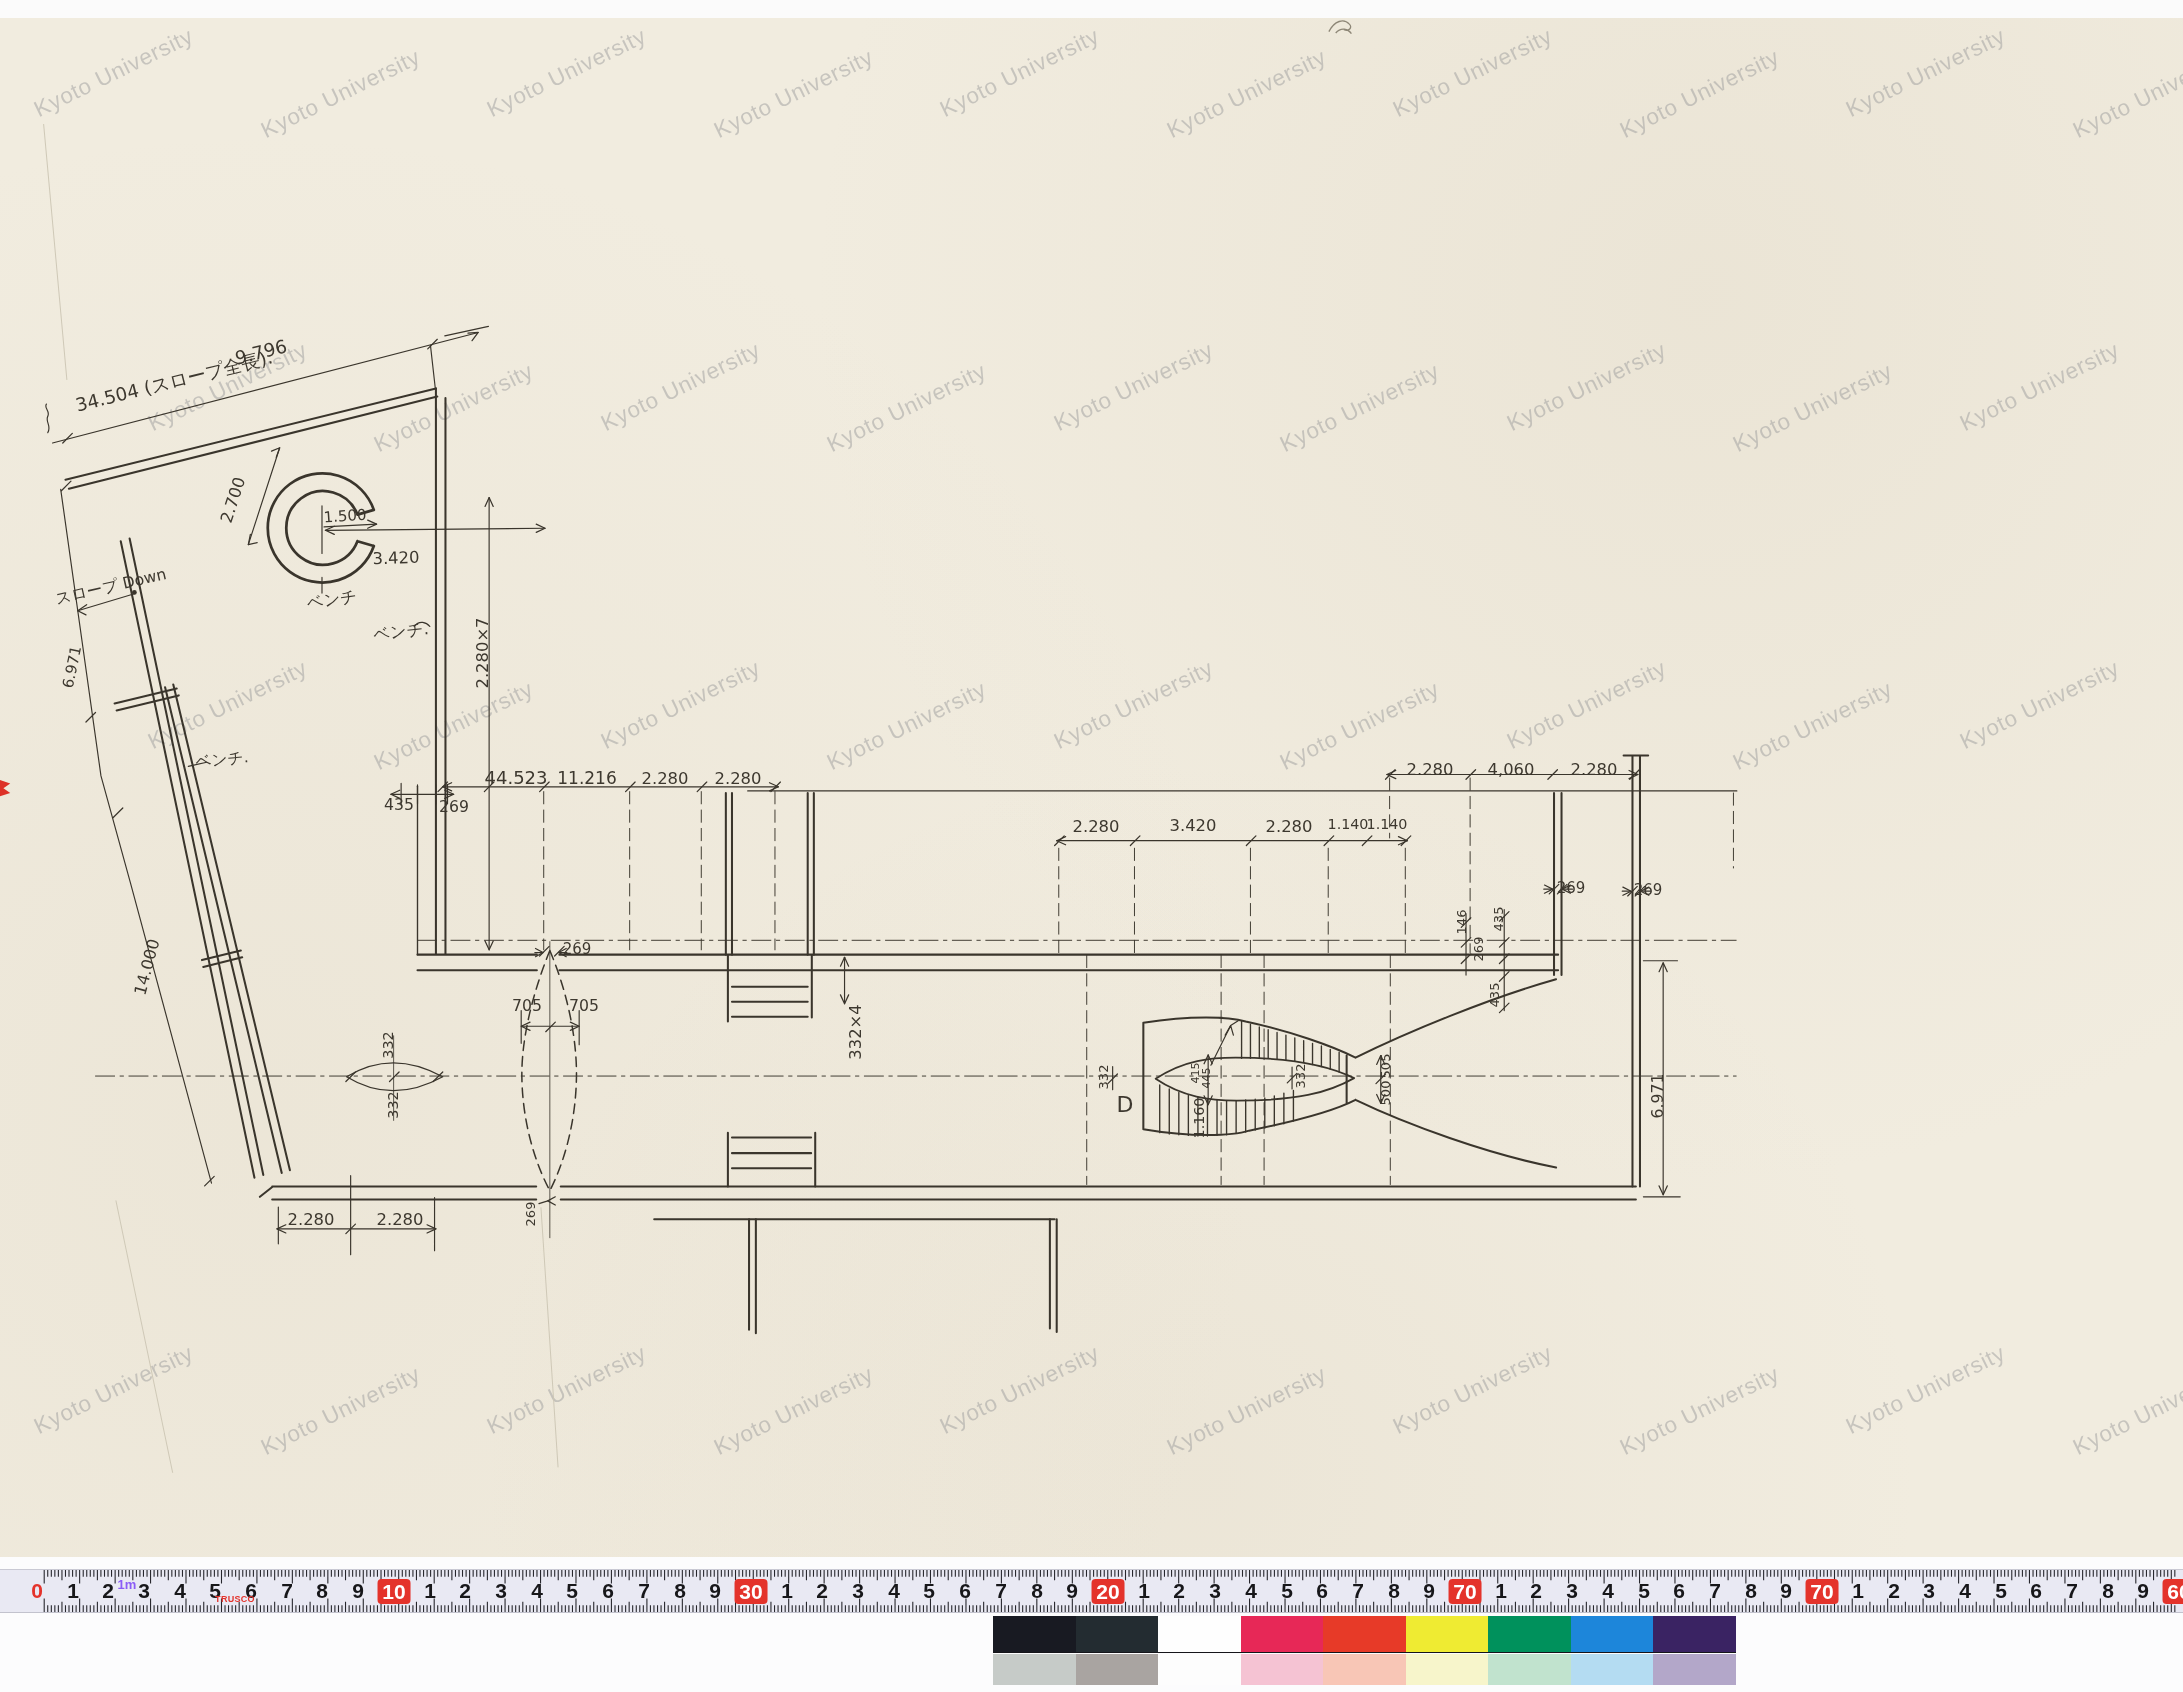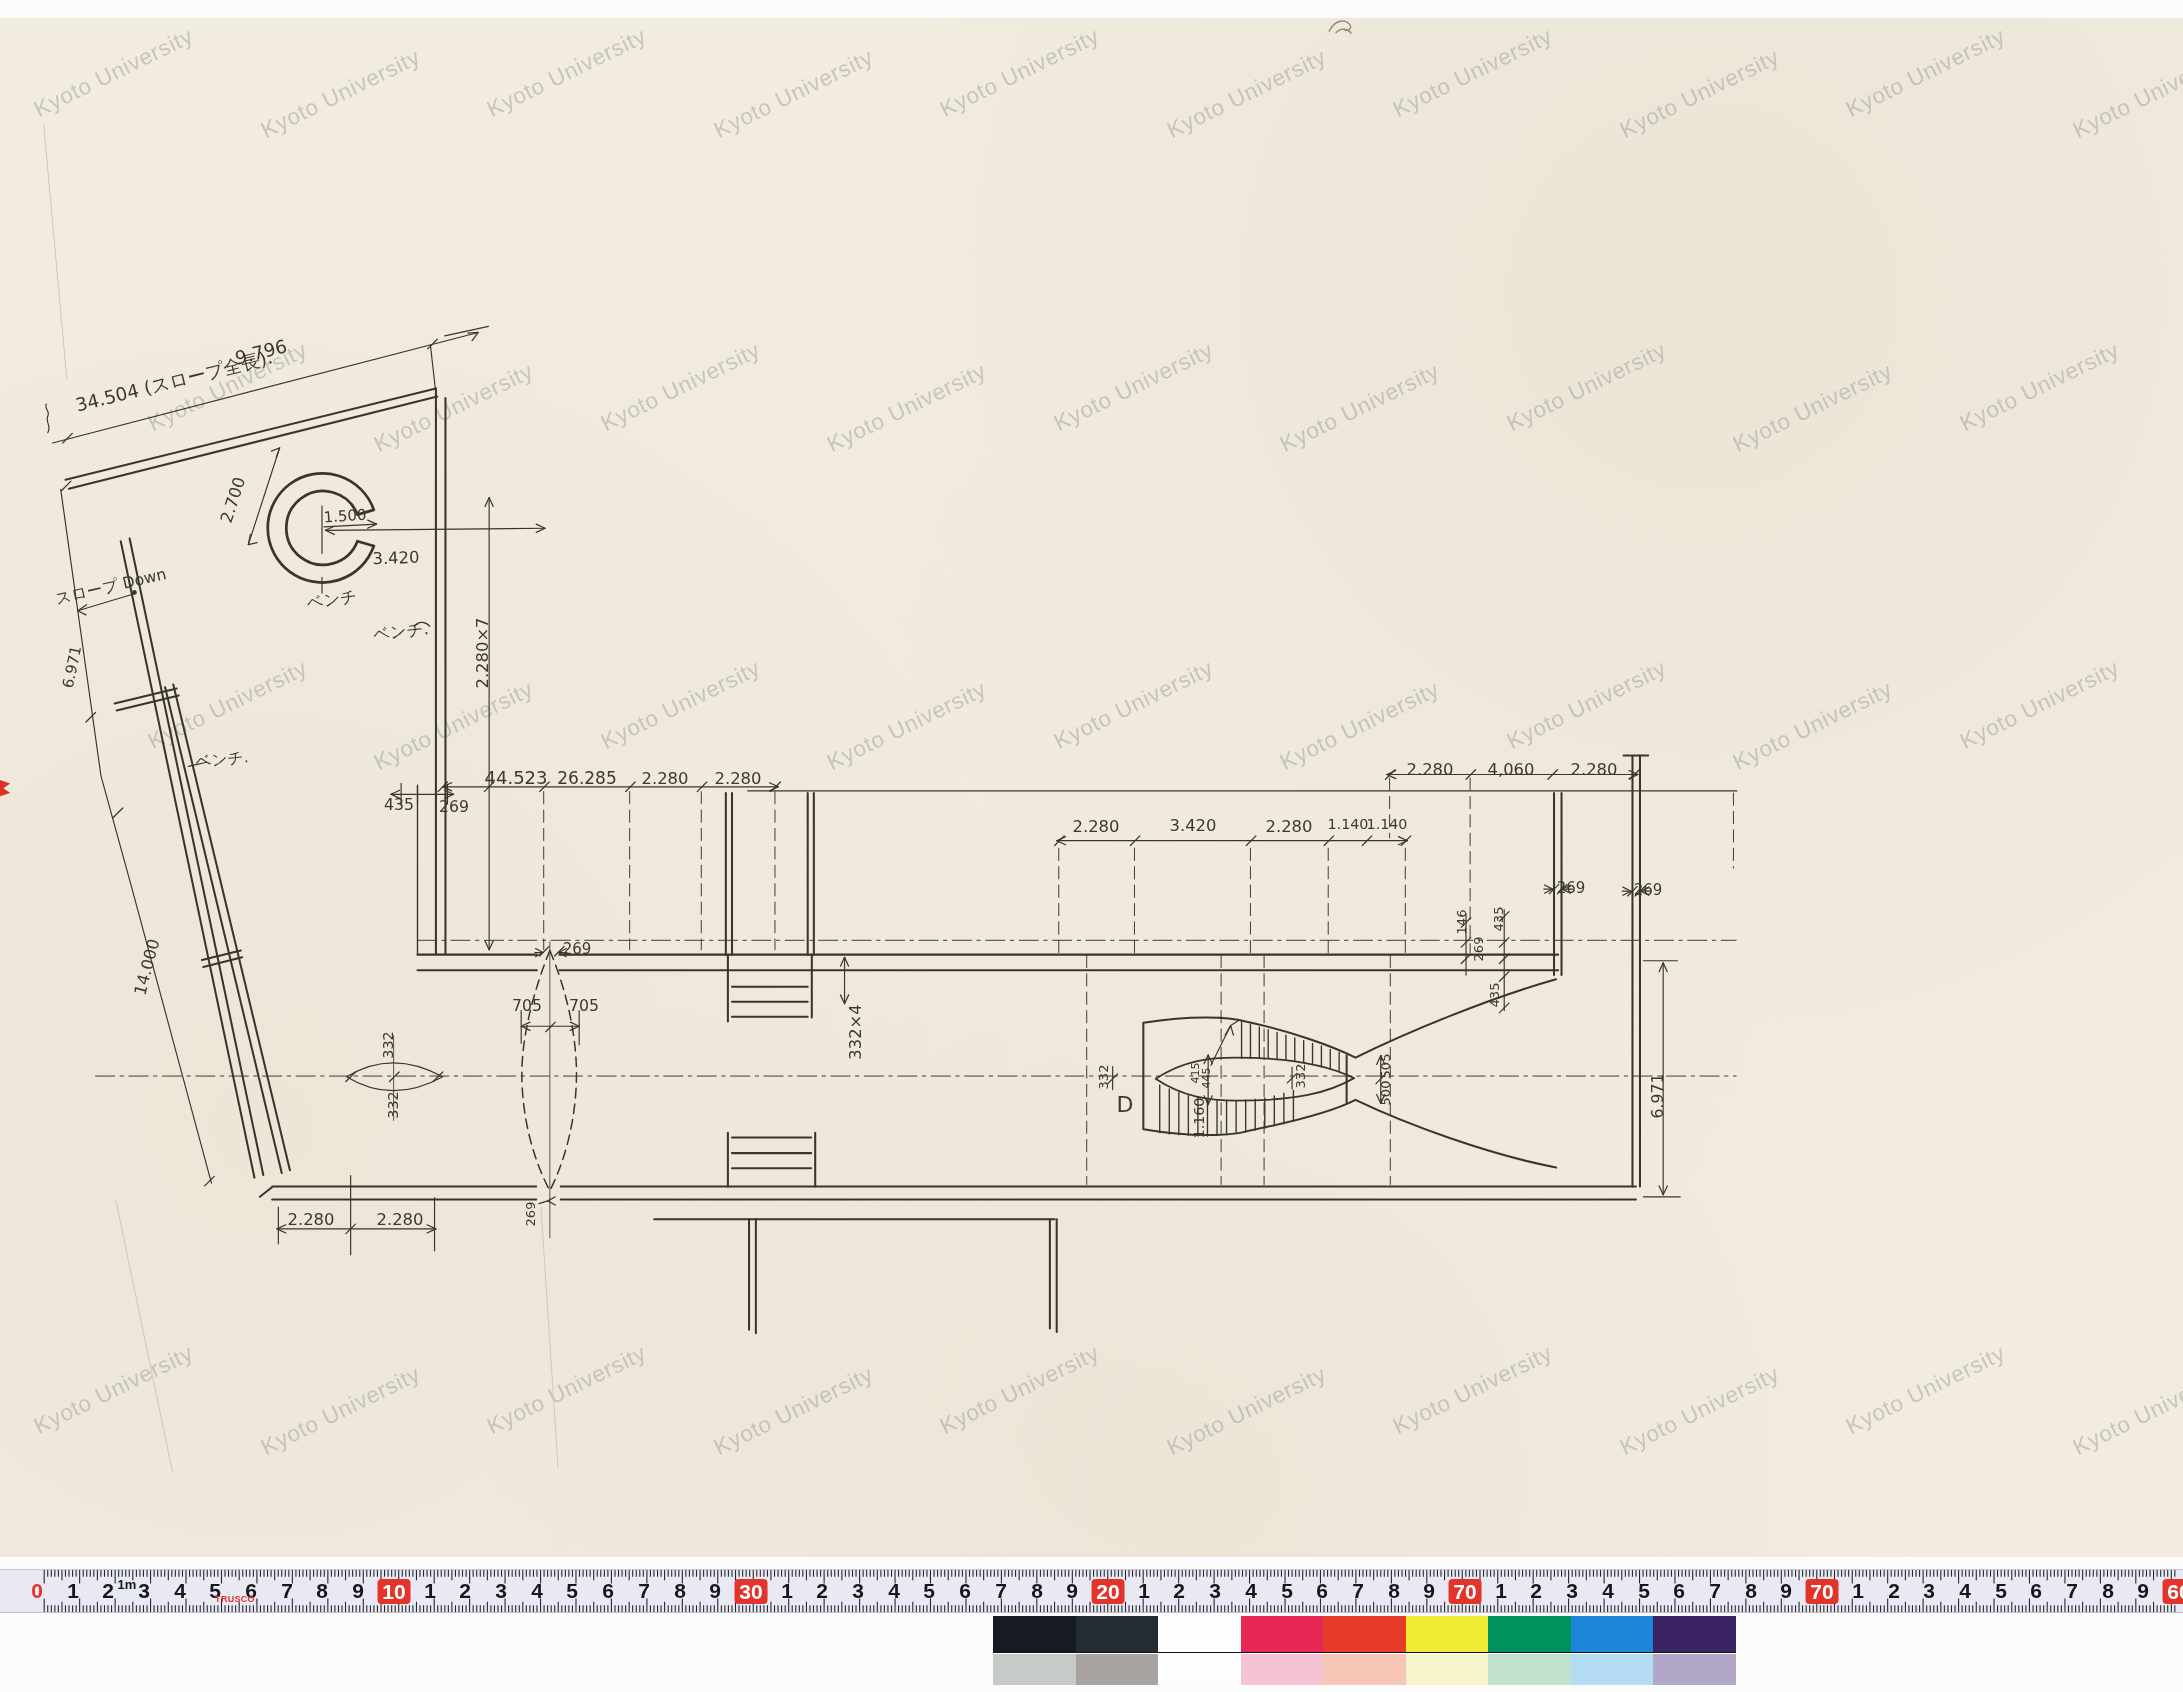--- a/index.html
+++ b/index.html
@@ -18,21 +18,21 @@
         font-family:"DejaVu Sans",sans-serif;}
   #labels{position:absolute;left:0;top:-18px;width:2183px;height:1693px;}
   .scanbottom{position:absolute;left:0;top:1557px;width:2183px;height:136px;background:#fcfcfd;}
   #ruler{position:absolute;left:0;top:12.3px;width:2183px;height:42px;background:#e9e9f3;
          border-top:1.4px solid #c9c9d4;border-bottom:1.4px solid #c2c2cd;}
   .rnum{position:absolute;top:50%;transform:translate(-50%,-50%);
         font:700 21px "Liberation Sans",sans-serif;color:#17171a;}
   .rnum.zero{color:#e4332b;}
   .rbox{background:#e4332b;color:#fff;padding:0.7px 4.8px 1.4px;border-radius:4.1px;}
   .rmeter{position:absolute;top:32%;transform:translate(-50%,-50%);
-        font:700 13px "Liberation Sans",sans-serif;color:#0f172a;}
+        font:700 13px "Liberation Sans",sans-serif;color:#8b5cf6;}
   .rbrand{position:absolute;top:52%;transform:translate(-50%,-50%);
         font:700 9px "Liberation Sans",sans-serif;color:#e4332b;letter-spacing:0.3px;}
   #colorbar{position:absolute;left:993px;top:59px;width:743px;height:68px;}
   .crow{position:absolute;left:0;width:743px;display:flex;}
   .crow.top{top:0;height:36px;border-bottom:1.4px solid #15151a;}
   .crow.bot{top:38px;height:31px;}
   .patch{height:100%;}
 </style>
 </head>
 <body>
@@ -232,21 +232,21 @@
       <div class="dlab" style="left: 332px; top: 600px; font-size: 16.4px; transform: translate(-50%, -50%) rotate(-8deg);">ベンチ</div>
       <div class="dlab" style="left: 401px; top: 632px; font-size: 16.4px; transform: translate(-50%, -50%) rotate(-6deg);">ベンチ.</div>
       <div class="dlab" style="left: 111px; top: 587px; font-size: 15.7px; transform: translate(-50%, -50%) rotate(-13deg);">スロープ Down</div>
       <div class="dlab" style="left: 72px; top: 667px; font-size: 15px; transform: translate(-50%, -50%) rotate(-78deg);">6.971</div>
       <div class="dlab" style="left: 222px; top: 760px; font-size: 15.7px; transform: translate(-50%, -50%) rotate(-5deg);">ベンチ.</div>
       <div class="dlab" style="left: 482px; top: 653px; font-size: 16.4px; transform: translate(-50%, -50%) rotate(-90deg);">2.280×7</div>
       <div class="dlab" style="left: 147px; top: 967px; font-size: 16.4px; transform: translate(-50%, -50%) rotate(-75deg);">14.000</div>
       <div class="dlab" style="left: 399px; top: 804px; font-size: 15.7px; transform: translate(-50%, -50%) rotate(0deg);">435</div>
       <div class="dlab" style="left: 454px; top: 806px; font-size: 15.7px; transform: translate(-50%, -50%) rotate(0deg);">269</div>
       <div class="dlab" style="left: 516px; top: 777px; font-size: 18px; transform: translate(-50%, -50%) rotate(0deg);">44.523</div>
-      <div class="dlab" style="left: 587px; top: 778px; font-size: 17px; transform: translate(-50%, -50%) rotate(0deg);">26.285</div>
+      <div class="dlab" style="left: 587px; top: 778px; font-size: 17px; transform: translate(-50%, -50%) rotate(0deg);">11.216</div>
       <div class="dlab" style="left: 665px; top: 778px; font-size: 16.4px; transform: translate(-50%, -50%) rotate(0deg);">2.280</div>
       <div class="dlab" style="left: 738px; top: 778px; font-size: 16.4px; transform: translate(-50%, -50%) rotate(0deg);">2.280</div>
       <div class="dlab" style="left: 577px; top: 949px; font-size: 15px; transform: translate(-50%, -50%) rotate(0deg);">269</div>
       <div class="dlab" style="left: 527px; top: 1005px; font-size: 15.7px; transform: translate(-50%, -50%) rotate(0deg);">705</div>
       <div class="dlab" style="left: 584px; top: 1005px; font-size: 15.7px; transform: translate(-50%, -50%) rotate(0deg);">705</div>
       <div class="dlab" style="left: 388px; top: 1045px; font-size: 14.3px; transform: translate(-50%, -50%) rotate(-90deg);">332</div>
       <div class="dlab" style="left: 393px; top: 1105px; font-size: 14.3px; transform: translate(-50%, -50%) rotate(-90deg);">332</div>
       <div class="dlab" style="left: 855px; top: 1032px; font-size: 16.4px; transform: translate(-50%, -50%) rotate(-90deg);">332×4</div>
       <div class="dlab" style="left: 1096px; top: 826px; font-size: 16.4px; transform: translate(-50%, -50%) rotate(0deg);">2.280</div>
       <div class="dlab" style="left: 1193px; top: 825px; font-size: 16.4px; transform: translate(-50%, -50%) rotate(0deg);">3.420</div>

